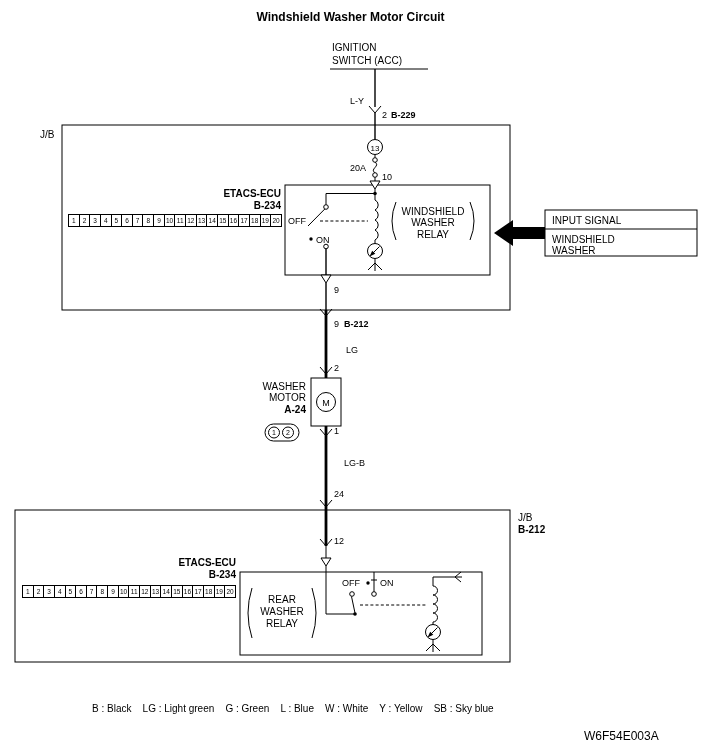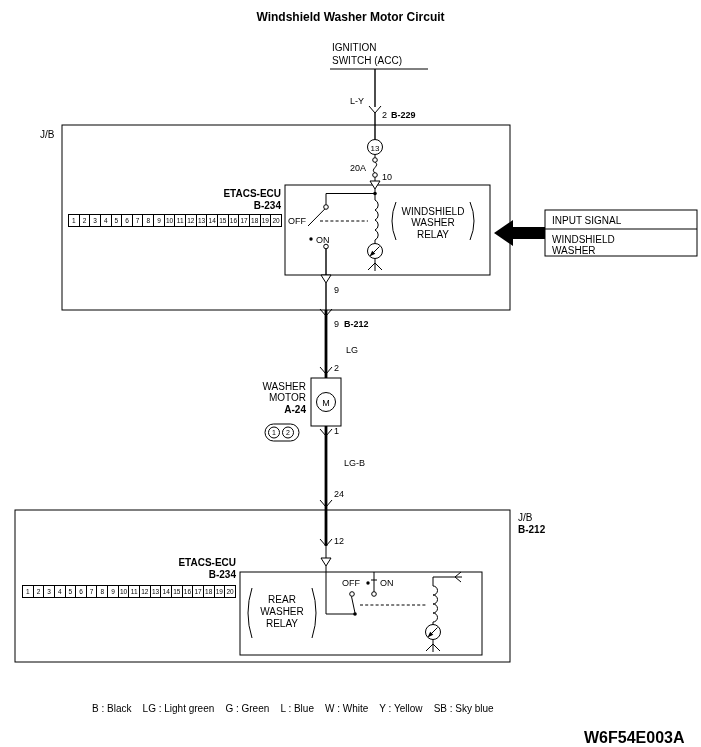--- a/index.html
+++ b/index.html
@@ -16,21 +16,21 @@
   .thick{fill:none;stroke:#000;stroke-width:2.8;}
   .dash{stroke-dasharray:3,2.2;}
   .wh{fill:#fff;stroke:#000;stroke-width:1;}
   .blk{fill:#000;stroke:none;}
   .pin-strip{position:absolute;display:flex;}
   .pin-cell{box-sizing:border-box;width:11.65px;height:13px;border:1px solid #000;
         margin-left:-1px;display:flex;align-items:center;justify-content:center;
         font-size:6.5px;background:#fff;}
   .pin-cell:first-child{margin-left:0;}
   .legend{position:absolute;left:92px;top:676px;font-size:10px;line-height:13px;white-space:pre;}
-  .doc-code{position:absolute;left:584px;top:729px;font-size:16px;font-weight:bold;}
+  .doc-code{position:absolute;left:584px;top:729px;font-size:12px;font-weight:normal;}
 </style>
 </head>
 <body>
 
 <div class="page">
 
   <div class="page-title">Windshield Washer Motor Circuit</div>
 
   <svg class="diagram" width="701" height="747" viewBox="0 0 701 747">
 

